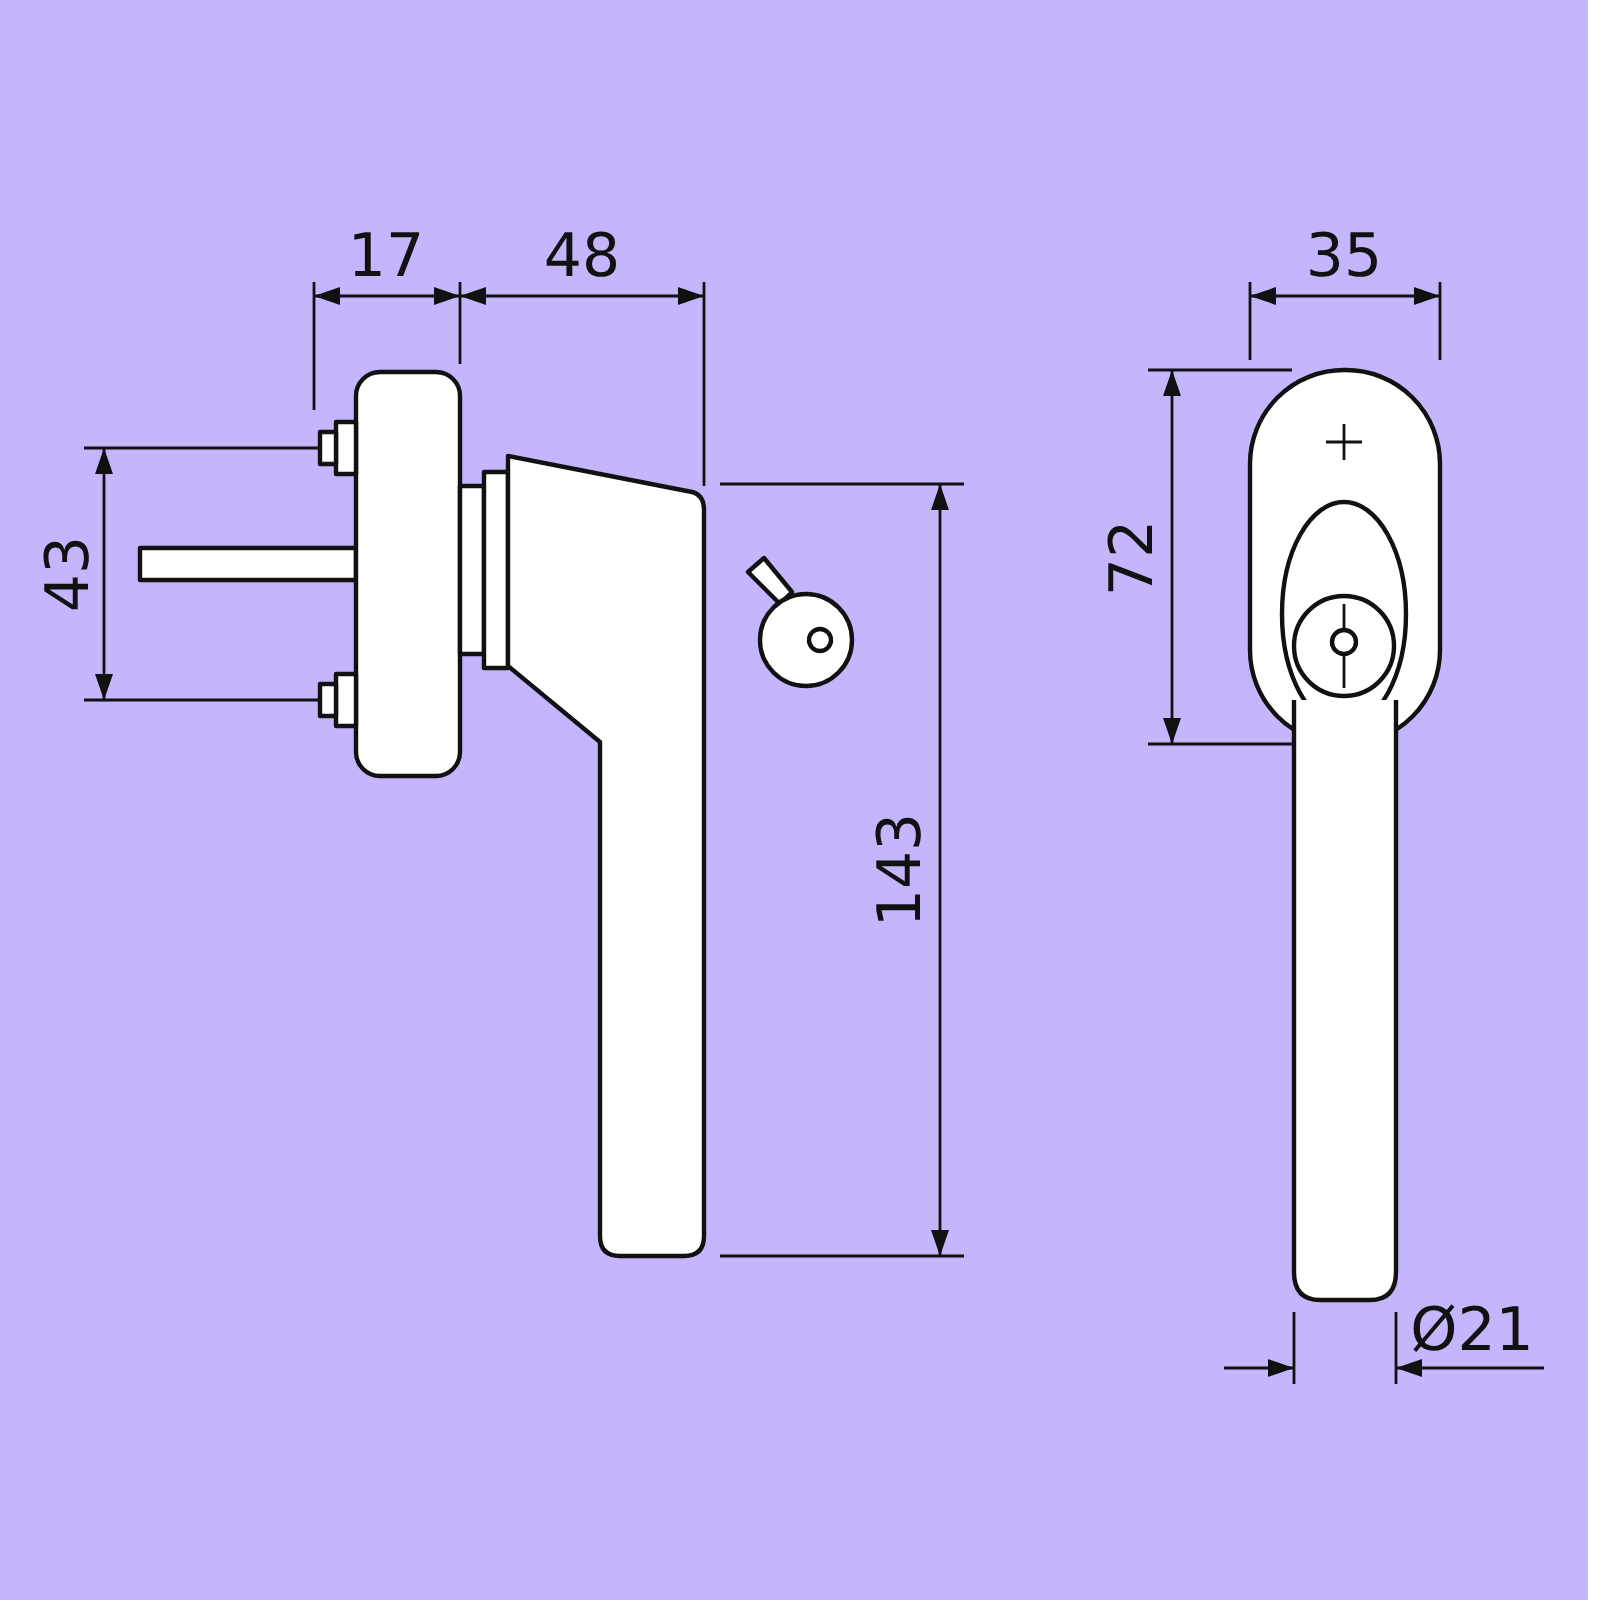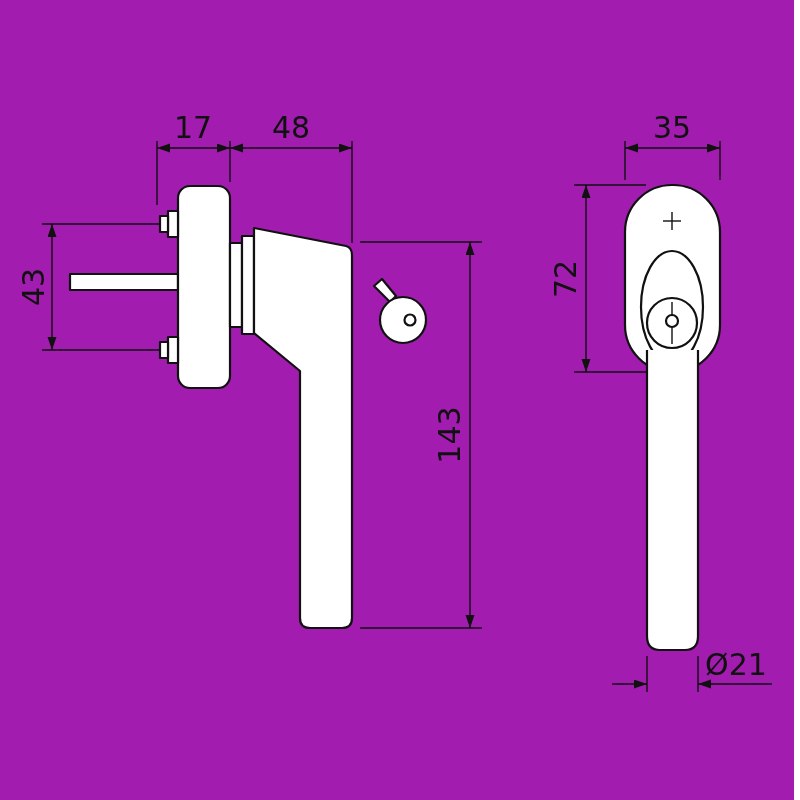--- a/index.html
+++ b/index.html
@@ -5,21 +5,21 @@
   html, body {
     margin: 0;
     padding: 0;
     background: #ffffff;
     font-family: "DejaVu Sans", sans-serif;
   }
   .page {
     position: relative;
     width: 794px;
     height: 800px;
-    background: #a21caf;
+    background: #c4b5fd;
     overflow: hidden;
   }
   svg { display: block; }
   .outline {
     fill: #ffffff;
     stroke: #111111;
     stroke-width: 2.2;
     stroke-linejoin: round;
   }
   .outline-open {

